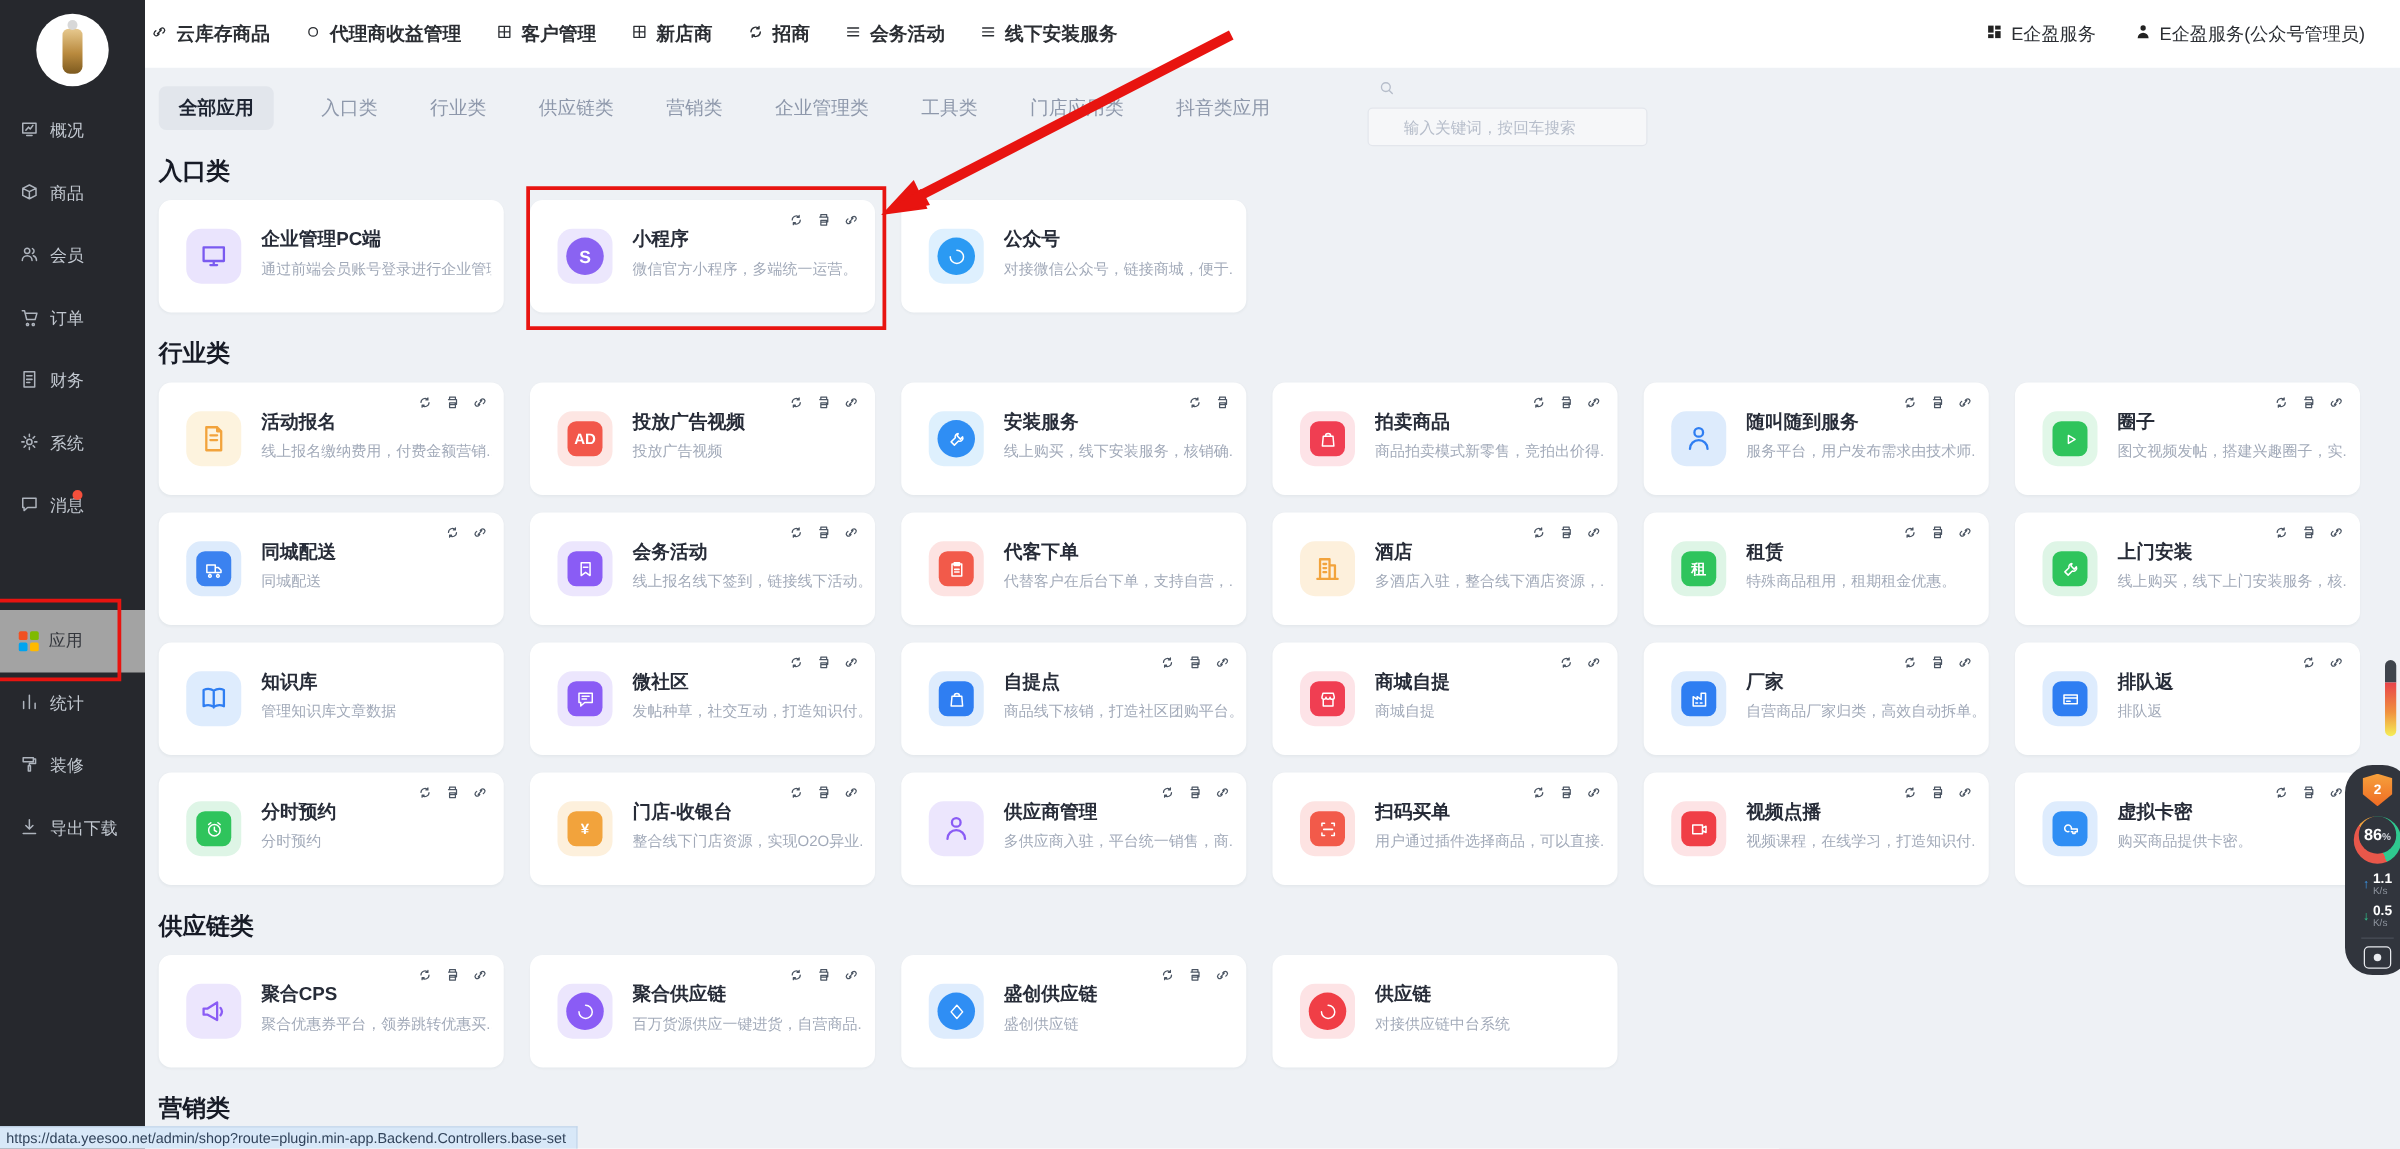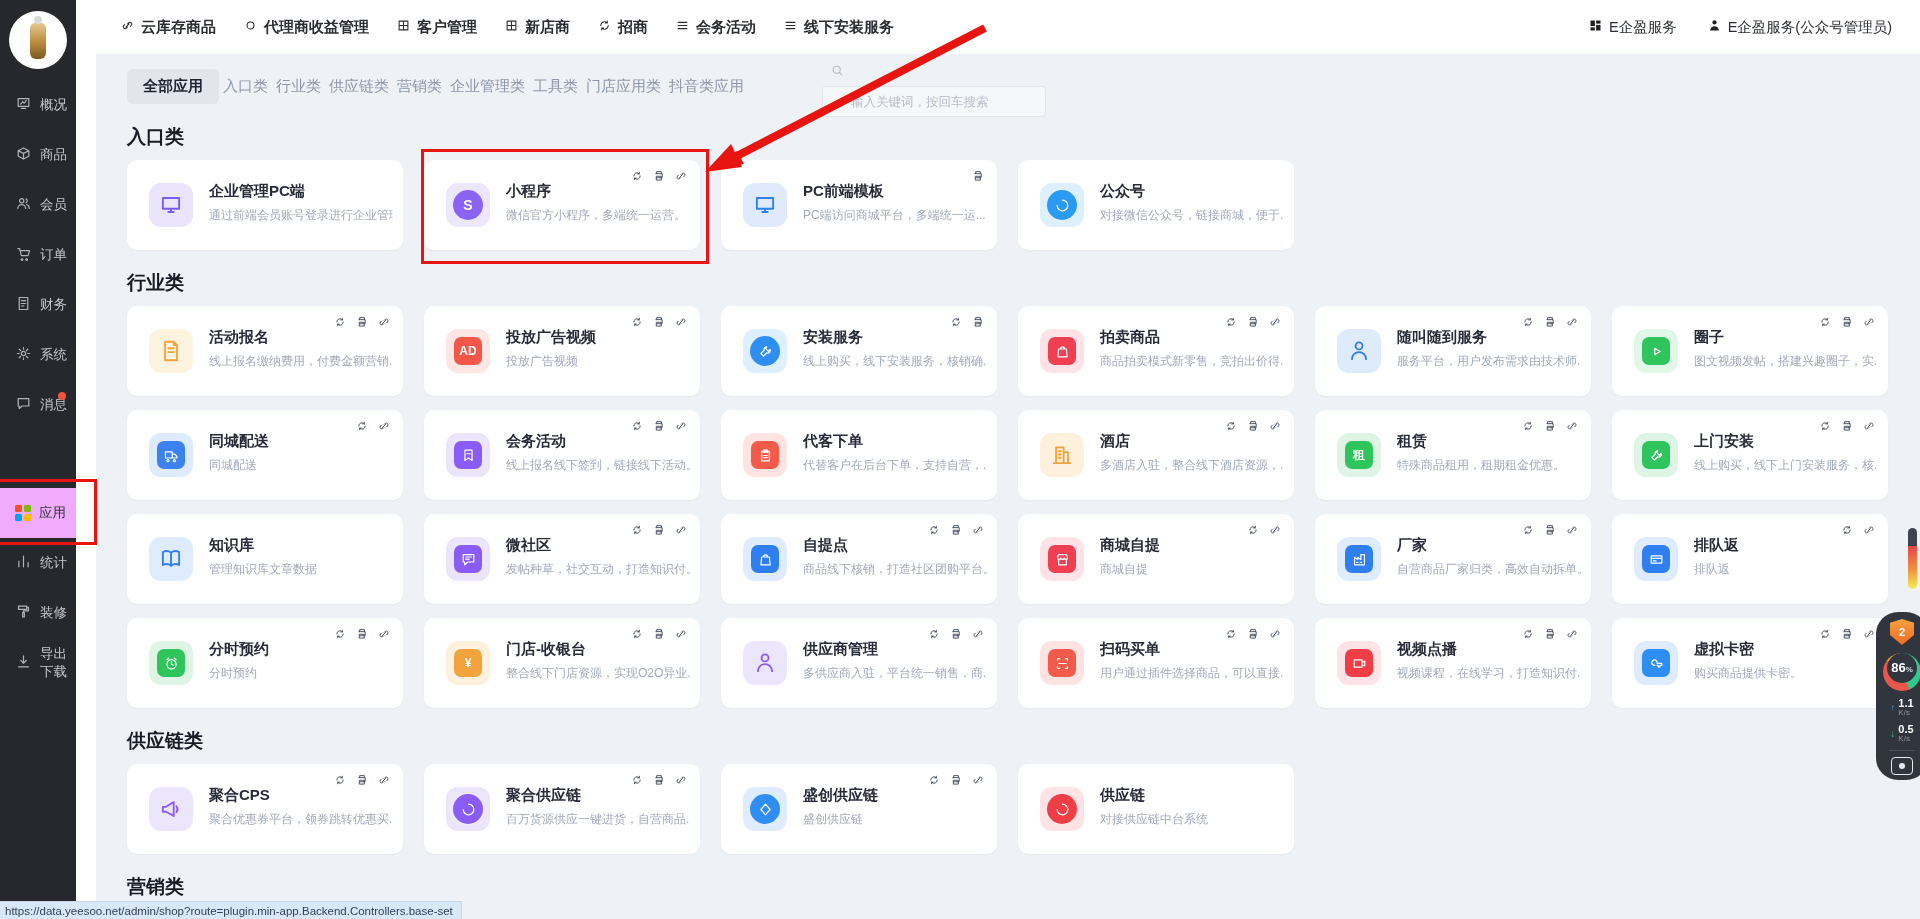--- a/index.html
+++ b/index.html
@@ -1,31 +1,31 @@
 <!DOCTYPE html>
 <html><head>
 <meta charset="utf-8">
 <style>
   * { margin:0; padding:0; box-sizing:border-box; }
   html,body { width:1920px; height:919px; overflow:hidden; background:#fff;
     font-family:"Liberation Sans","DejaVu Sans",sans-serif; }
   .root { position:relative; width:1920px; height:919px; overflow:hidden; }
 
   
-  .sidebar { position:absolute; left:0; top:0; width:76px; height:919px; background:#26282d; z-index:5; }
+  .sidebar { position:absolute; left:0; top:0; width:116px; height:919px; background:#26282d; z-index:5; }
   .logo-wrap { height:80px; display:flex; align-items:center; justify-content:center; }
   .logo { width:58px; height:58px; border-radius:50%; background:#fff; position:relative; overflow:hidden; }
   .bottle { position:absolute; left:50%; top:12px; transform:translateX(-50%); width:16px; height:36px;
     background:linear-gradient(180deg,#e7c98f 0%,#b98a3e 55%,#7d5a1f 100%); border-radius:5px 5px 6px 6px; }
   .bottle:before { content:""; position:absolute; left:50%; top:-7px; transform:translateX(-50%);
     width:8px; height:8px; border-radius:50%; background:#d8d8d8; }
   .side-item { height:50px; display:flex; align-items:center; padding-left:15px; gap:8px;
     color:#c3c9d1; font-size:13.5px; cursor:pointer; position:relative; }
   .side-item svg { width:17px; height:17px; flex:0 0 auto; }
-  .side-item.active { background:#f0abfc; color:#33363c; }
+  .side-item.active { background:#a3a3a3; color:#33363c; }
   .side-item.gap-before { margin-top:58px; }
   .msg-dot { position:absolute; left:58px; top:12px; width:8px; height:8px; border-radius:50%; background:#f5503c; }
   .apps-grid-ic { width:16px; height:16px; display:grid; grid-template-columns:1fr 1fr; gap:2px; flex:0 0 auto; }
   .apps-grid-ic i { border-radius:1.5px; }
 
   
   .topnav { position:absolute; left:96px; top:0; right:0; height:54px; background:#fff; z-index:4;
     display:flex; align-items:center; padding:0 28px 0 24px; }
   .nav-item { display:flex; align-items:center; gap:6px; margin-right:27px; font-size:15px; font-weight:700;
     color:#2b2e33; cursor:pointer; white-space:nowrap; }
@@ -247,21 +247,21 @@
               <circle cx="12" cy="7" r="3.4"></circle>
               <path d="M5 20a7 7 0 0 1 14 0z"></path>
             </svg></span>
           <span>E企盈服务(公众号管理员)</span>
         </div>
       </div>
   </header>
 
   <main class="content">
     <div class="tabbar">
-      <div id="tab-items" style="display:flex;align-items:center;">
+      <div id="tab-items" style="display:flex;align-items:center;gap:34px;">
           <span class="tab active">全部应用</span>
           <span class="tab">入口类</span>
           <span class="tab">行业类</span>
           <span class="tab">供应链类</span>
           <span class="tab">营销类</span>
           <span class="tab">企业管理类</span>
           <span class="tab">工具类</span>
           <span class="tab">门店应用类</span>
           <span class="tab">抖音类应用</span>
         </div>
@@ -295,34 +295,20 @@
                 </svg></span>
               <span><svg viewBox="0 0 24 24" style="width:14px;height:14px" fill="none" stroke="#4b5563" stroke-width="1.7" stroke-linecap="round" stroke-linejoin="round">
                   <path d="M9.5 14.5l5-5M7.5 10.5L5.8 12.2a3 3 0 0 0 4.2 4.2l1.7-1.7M16.5 13.5l1.7-1.7a3 3 0 0 0-4.2-4.2l-1.7 1.7"></path>
                 </svg></span>
             </div>
             <div class="app-ic" style="background:#ece7fd">
               <span class="solid circle" style="background:#8a63f2">S</span>
             </div>
             <div class="app-title">小程序</div>
             <div class="app-sub">微信官方小程序，多端统一运营。</div>
-          </div>
-          <div class="app-card">
-            <div class="card-actions">
-              <span><svg viewBox="0 0 24 24" style="width:14px;height:14px" fill="none" stroke="#4b5563" stroke-width="1.7" stroke-linecap="round" stroke-linejoin="round">
-                  <path d="M8 8V4.5h8V8M6.5 8h11v6.5h-2.5M8 12.5h8V19H8zM8 15h8"></path>
-                </svg></span>
-            </div>
-            <div class="app-ic" style="background:#dfeafc">
-              <svg viewBox="0 0 24 24" style="width:26px;height:26px" fill="none" stroke="#2f80ed" stroke-width="1.7" stroke-linecap="round" stroke-linejoin="round">
-                <path d="M4.5 5.5h15v10h-15zM9.5 18.5h5M12 15.5v3"></path>
-              </svg>
-            </div>
-            <div class="app-title">PC前端模板</div>
-            <div class="app-sub">PC端访问商城平台，多端统一运...</div>
           </div>
           <div class="app-card">
             <div class="card-actions"></div>
             <div class="app-ic" style="background:#def0fe">
               <span class="solid circle" style="background:#2b9af3">
                 <svg viewBox="0 0 24 24" style="width:17px;height:17px" fill="none" stroke="#fff" stroke-width="1.7" stroke-linecap="round" stroke-linejoin="round">
                   <path d="M12 4.5A7.5 7.5 0 1 1 4.5 12"></path>
                 </svg>
               </span>
             </div>

